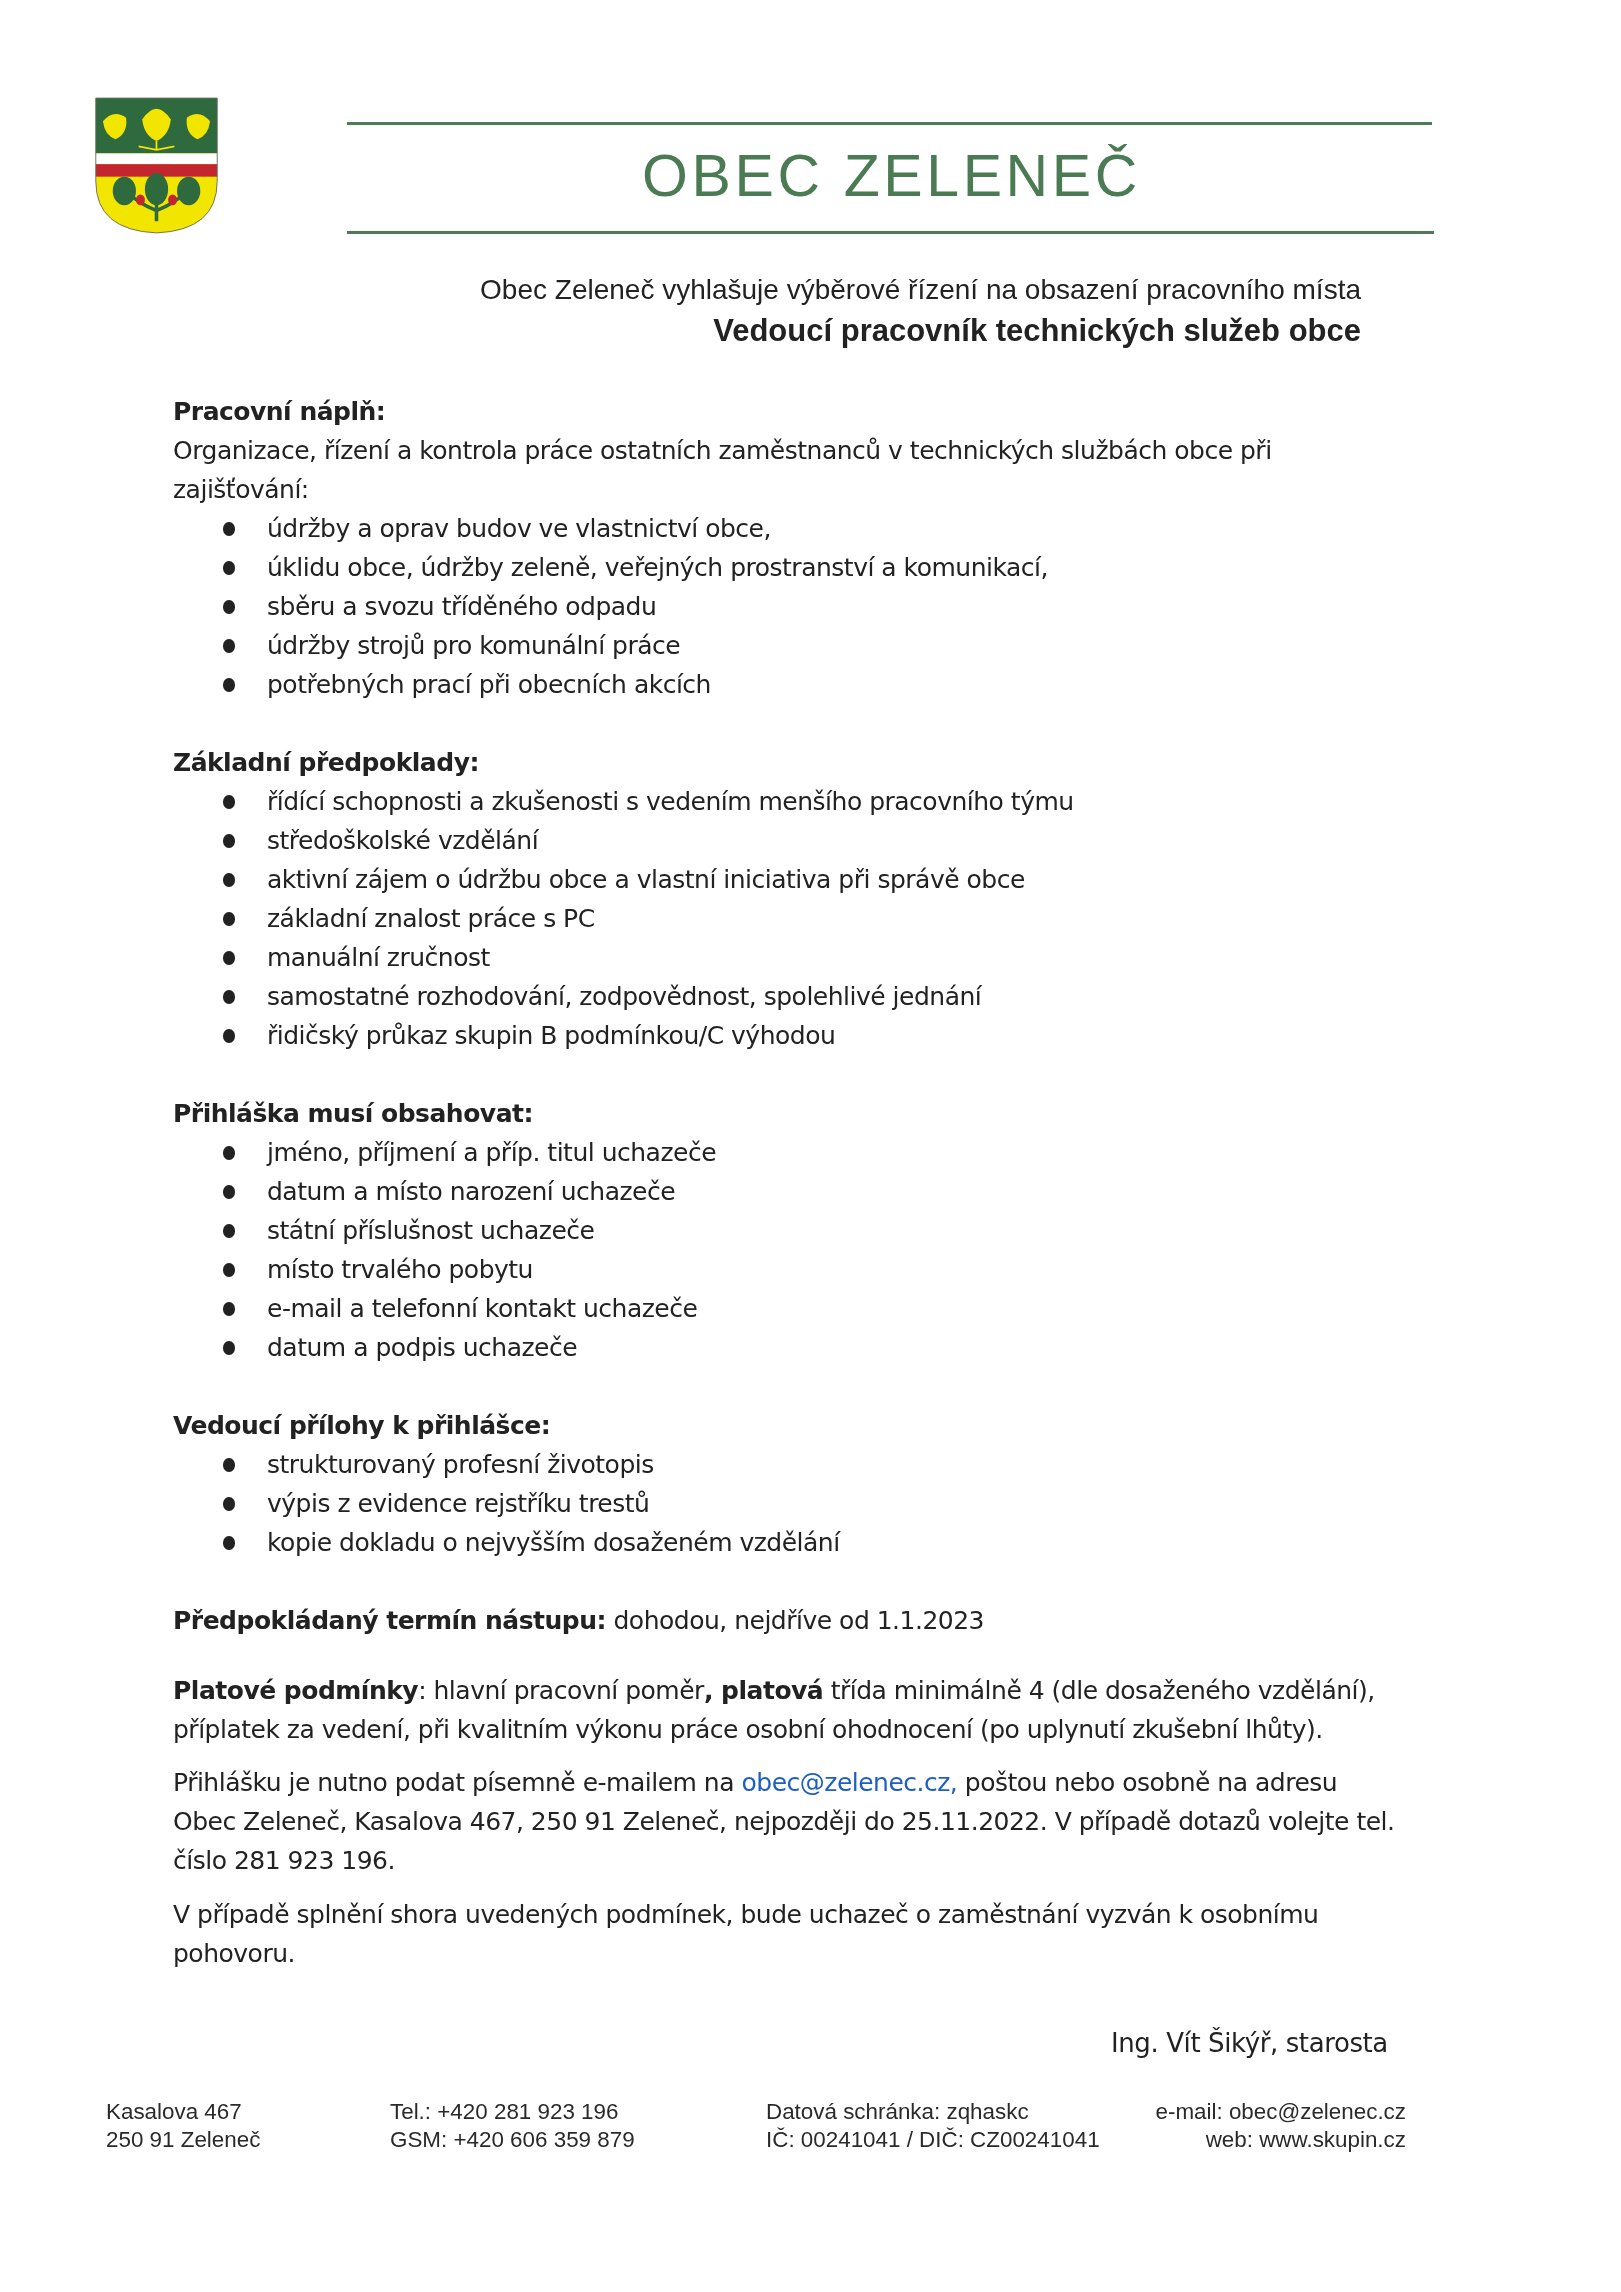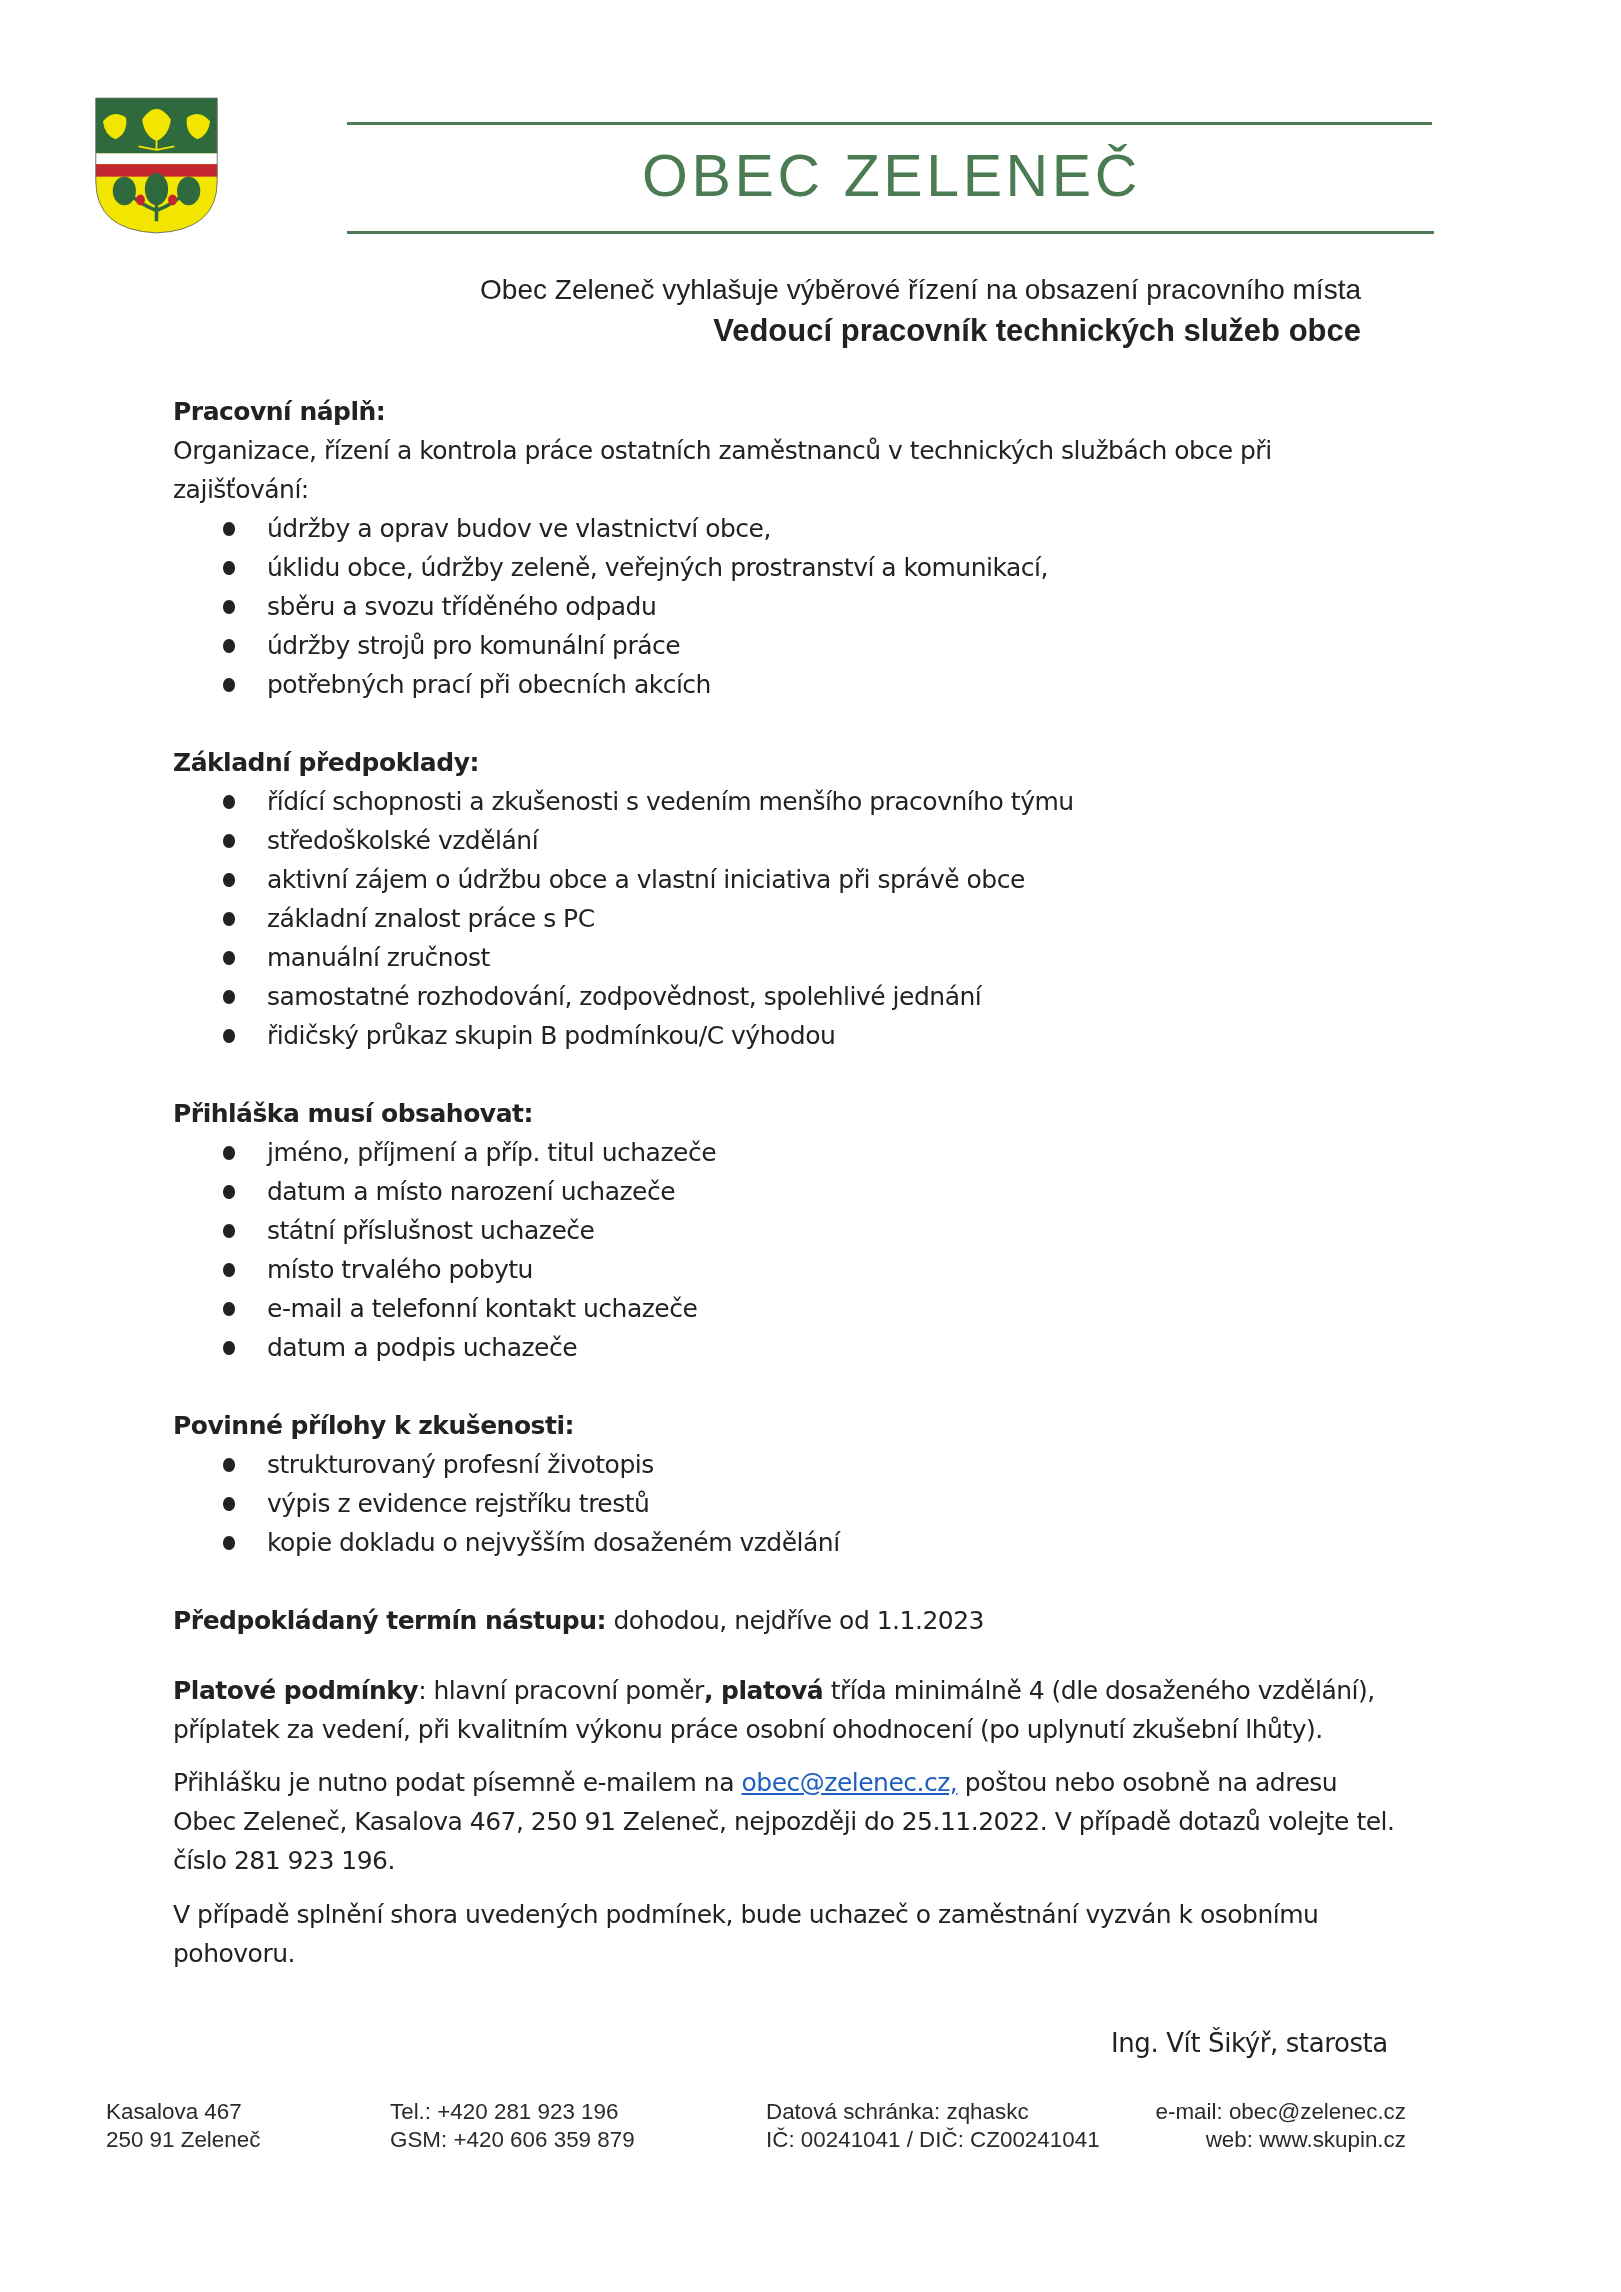--- a/index.html
+++ b/index.html
@@ -10,21 +10,21 @@
   .title { position:absolute; left:345px; top:142px; width:1093px; text-align:center; font-size:59px; letter-spacing:3.6px; color:#4b7b52; font-family:"Liberation Sans", sans-serif; }
   .intro { position:absolute; left:277px; width:1084px; text-align:right; }
   .intro .l1 { font-size:28px; color:#222; }
   .intro .l2 { font-size:31px; font-weight:bold; color:#222; margin-top:7.2px; }
   .body { position:absolute; left:173px; top:392px; width:1290px; font-family:"DejaVu Sans", sans-serif; font-size:25px; line-height:39px; color:#222; letter-spacing:-0.5px; }
   .sec-h { font-weight:bold; }
   ul.b { list-style:none; margin:0; padding:0; }
   ul.b li { position:relative; padding-left:94px; }
   ul.b li .dot { position:absolute; left:50px; top:13.4px; width:11.6px; height:13.4px; border-radius:50%; background:#222; }
   .gap { height:39px; }
-  .link { color:#1f5fbf; text-decoration:underline; }
+  .link { color:#1f5fbf; }
   .sig { position:absolute; left:1111px; top:2028px; font-family:"DejaVu Sans", sans-serif; font-size:26px; color:#222; letter-spacing:-0.4px; }
   .foot { position:absolute; top:2098px; font-size:22.4px; line-height:28px; color:#2a2a2a; font-family:"Liberation Sans", sans-serif; }
   .r { text-align:right; }
 </style>
 </head>
 <body>
 
 <div class="page">
 
   <svg class="crest" viewBox="0 0 140 155">
@@ -86,21 +86,21 @@
     <ul class="b">
       <li><span class="dot"></span><span>jméno, příjmení a příp. titul uchazeče</span></li>
       <li><span class="dot"></span><span>datum a místo narození uchazeče</span></li>
       <li><span class="dot"></span><span>státní příslušnost uchazeče</span></li>
       <li><span class="dot"></span><span>místo trvalého pobytu</span></li>
       <li><span class="dot"></span><span>e-mail a telefonní kontakt uchazeče</span></li>
       <li><span class="dot"></span><span>datum a podpis uchazeče</span></li>
     </ul>
     <div class="gap"></div>
 
-    <div class="sec-h">Povinné přílohy k zkušenosti:</div>
+    <div class="sec-h">Vedoucí přílohy k přihlášce:</div>
     <ul class="b">
       <li><span class="dot"></span><span>strukturovaný profesní životopis</span></li>
       <li><span class="dot"></span><span>výpis z evidence rejstříku trestů</span></li>
       <li><span class="dot"></span><span>kopie dokladu o nejvyšším dosaženém vzdělání</span></li>
     </ul>
     <div class="gap"></div>
 
     <div><span class="sec-h">Předpokládaný termín nástupu:</span><span> dohodou, nejdříve od 1.1.2023</span></div>
     <div class="gap" style="height:31px"></div>
 

